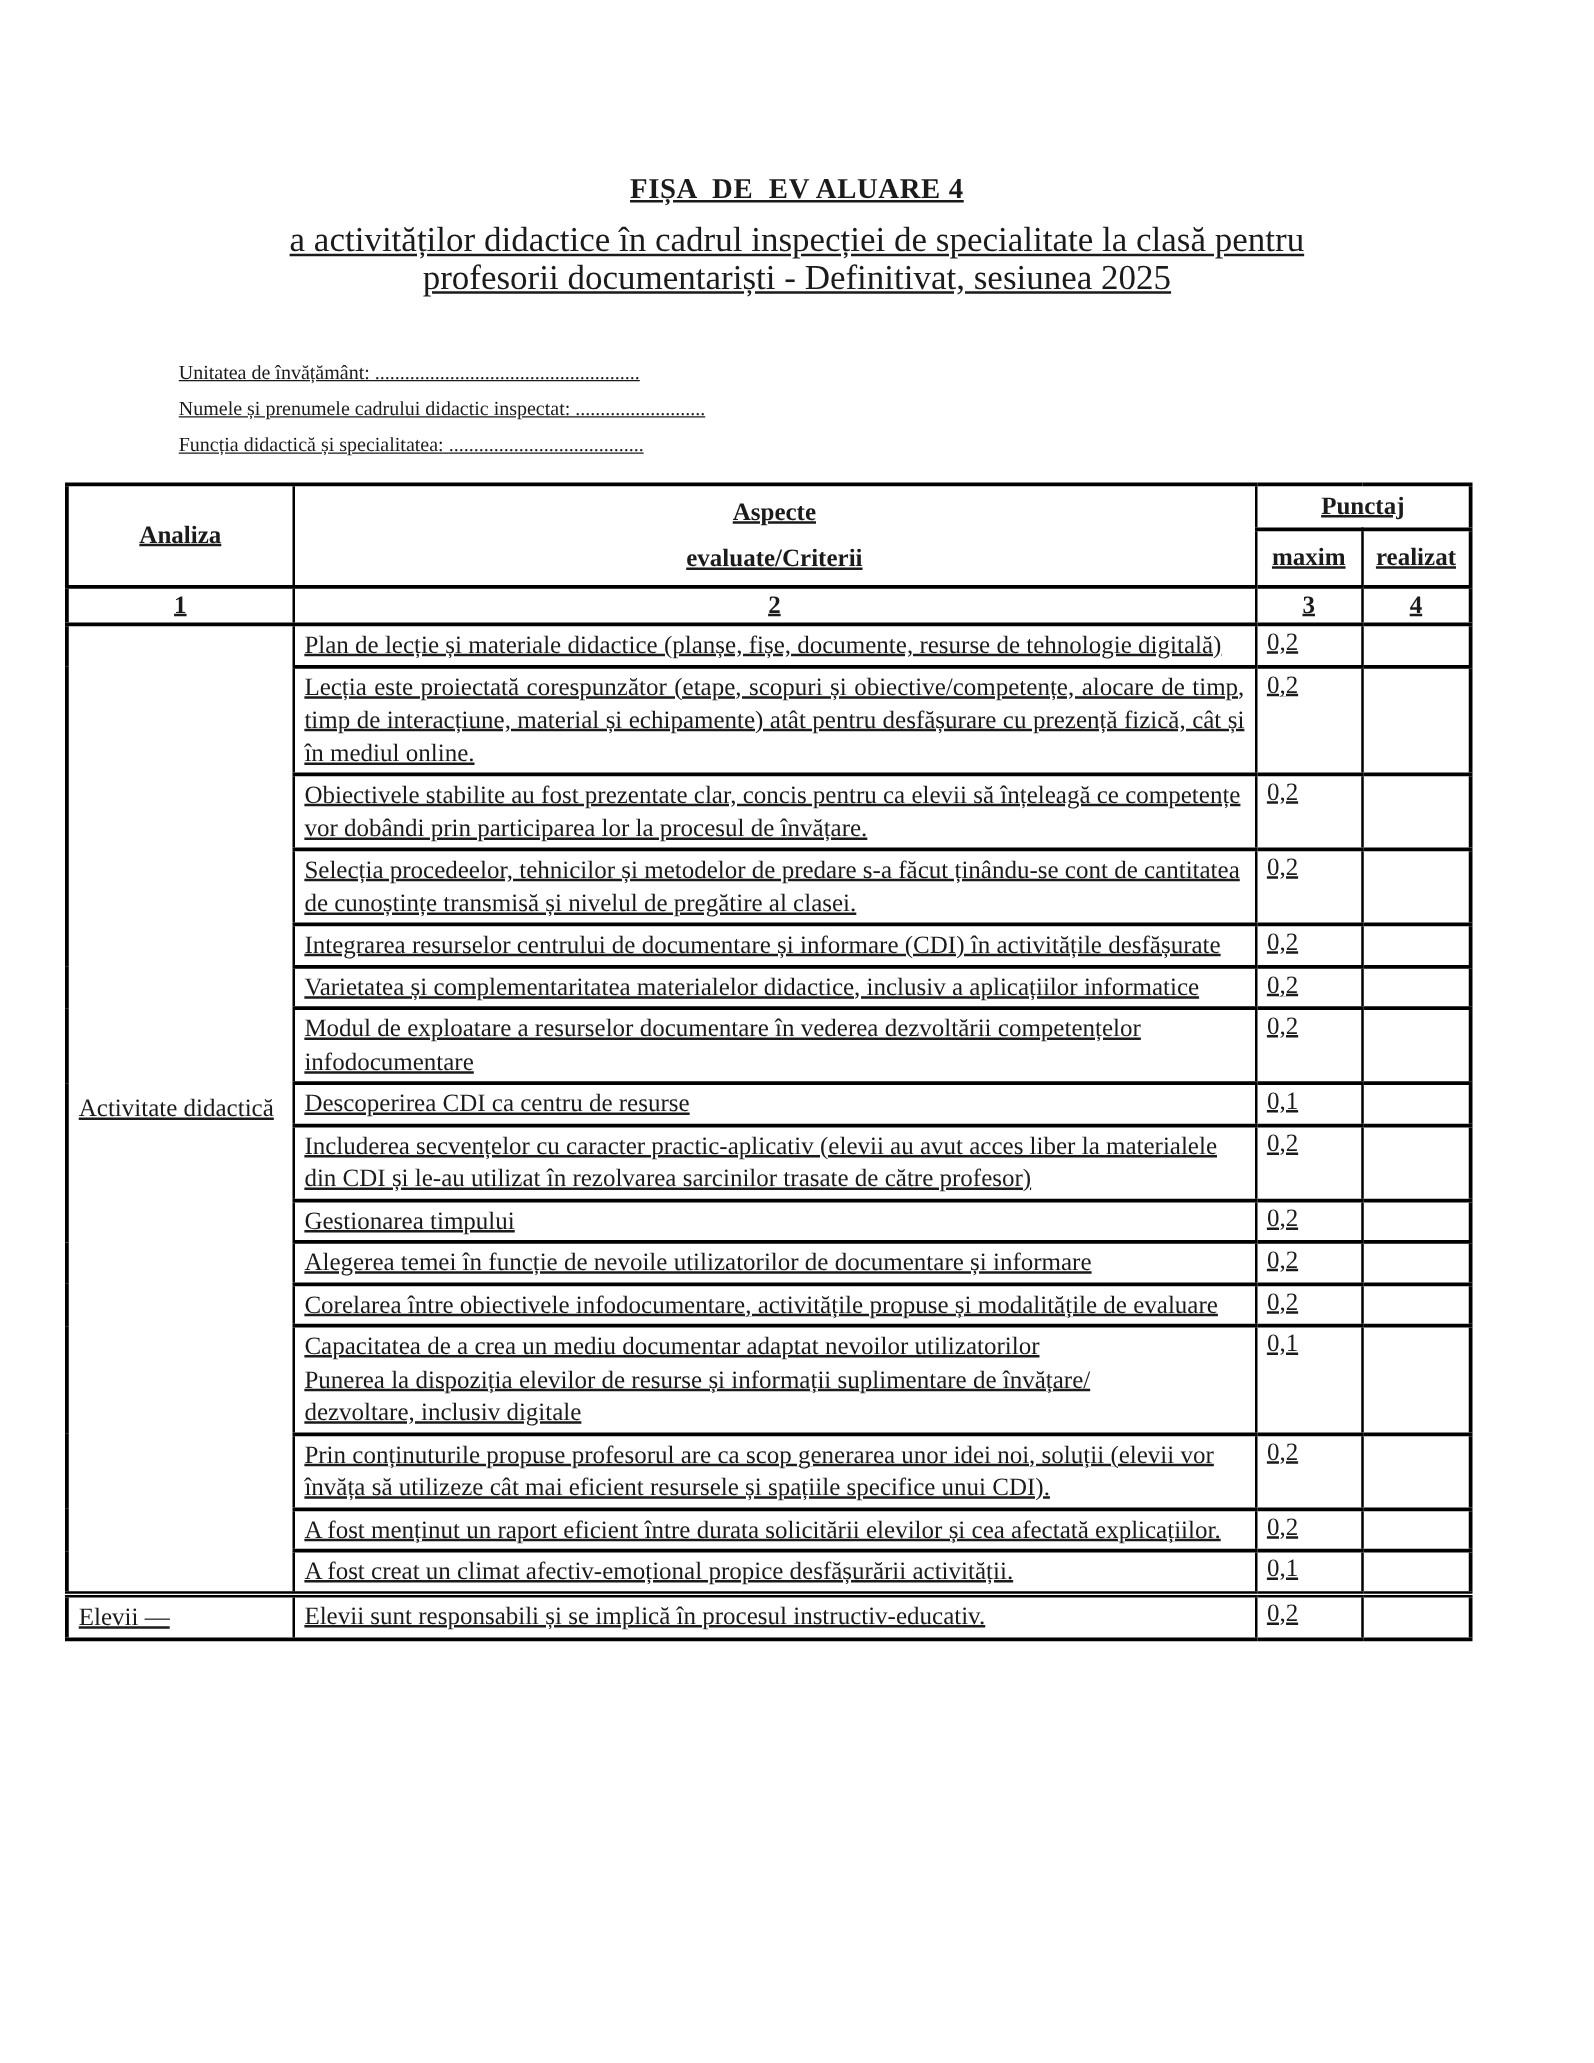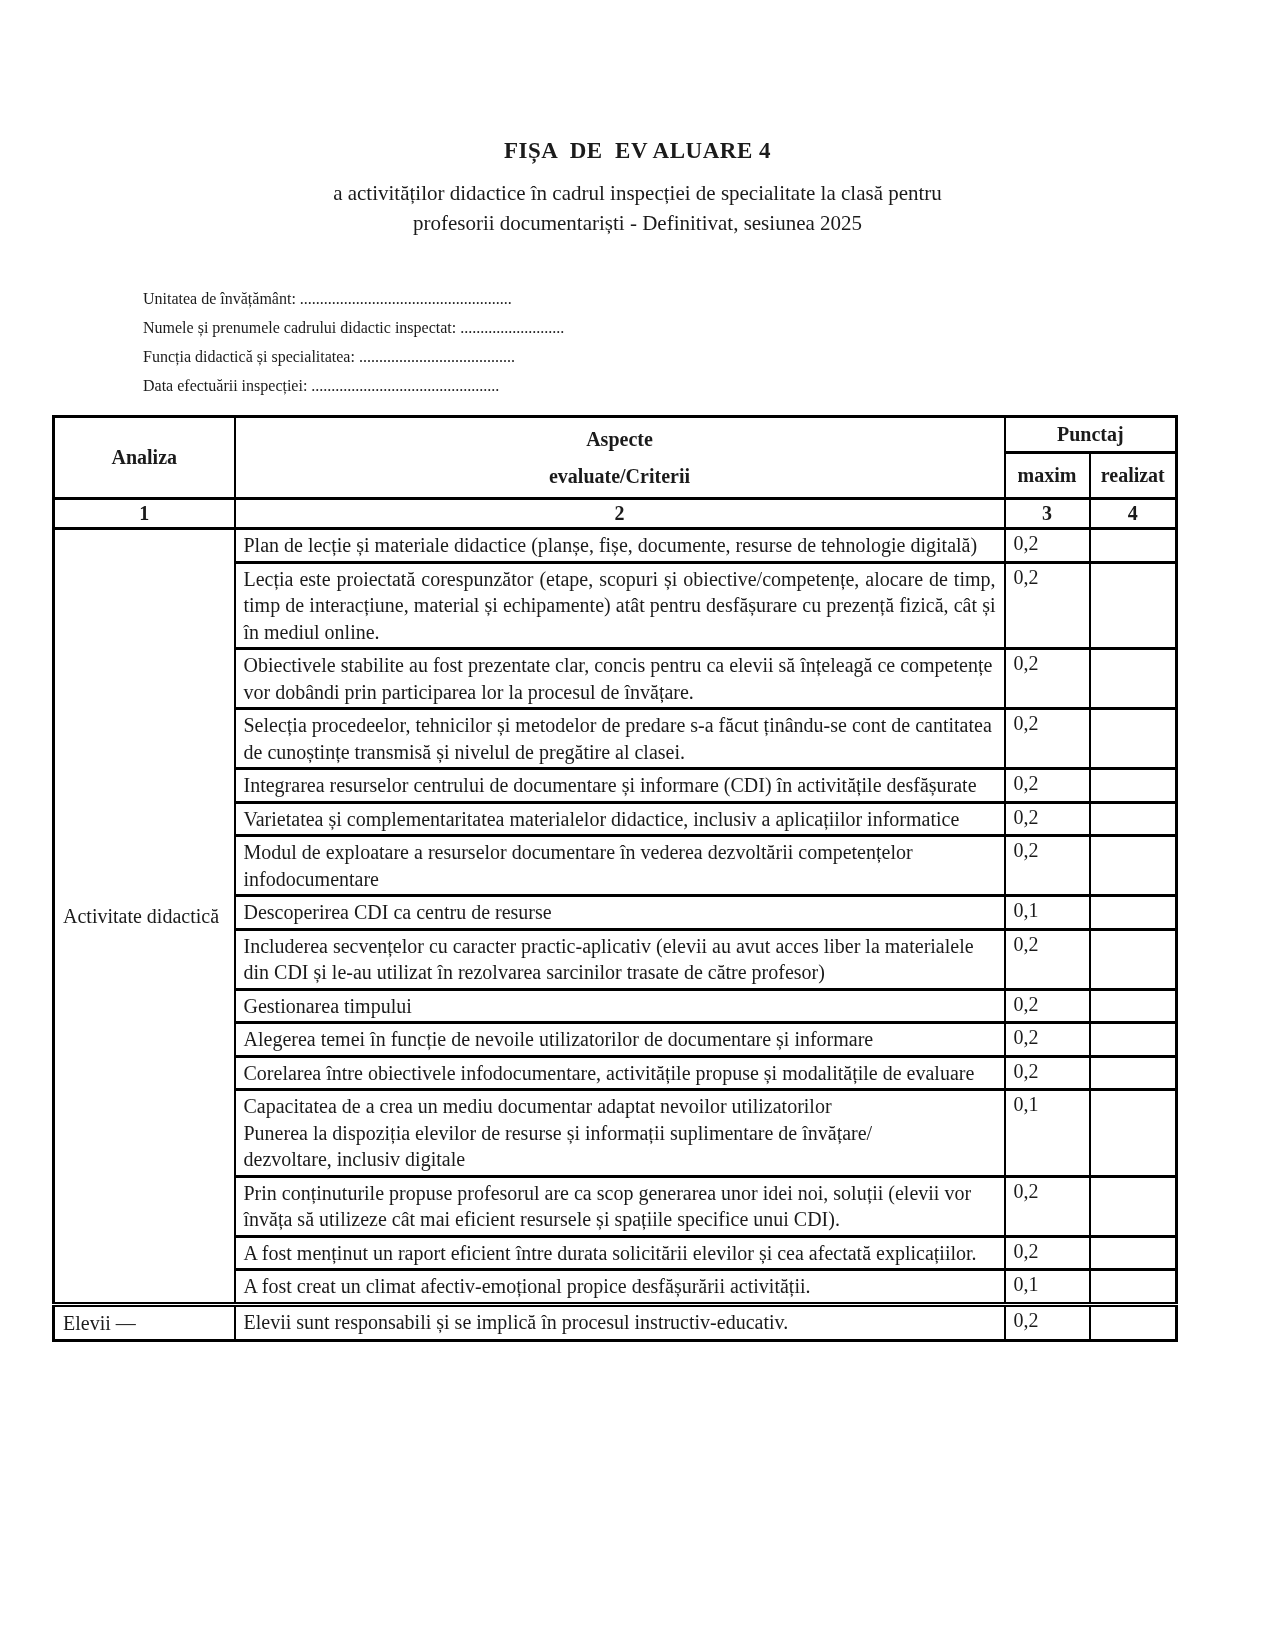--- a/index.html
+++ b/index.html
@@ -7,32 +7,33 @@
     position: relative;
     width: 1275px;
     height: 1650px;
     margin: 0 auto;
     background: #ffffff;
     color: #1b1b1b;
     font-family: "Liberation Serif", "DejaVu Serif", serif;
     overflow: hidden;
     box-sizing: border-box;
     padding-top: 138px;
+    text-decoration: underline;
   }
   .doc-title {
     text-align: center;
     font-size: 23px;
     font-weight: bold;
     letter-spacing: 0.5px;
     white-space: pre;
     margin: 0 0 14px 0;
   }
   .doc-subtitle {
     text-align: center;
-    font-size: 21px;
+    font-size: 28px;
     line-height: 30px;
     white-space: pre-line;
     margin: 0 auto;
     width: 980px;
   }
   .fields {
     margin: 46px 0 0 143px;
     font-size: 16px;
     line-height: 29px;
   }
@@ -94,21 +95,20 @@
 
   <h1 class="doc-title">FIȘA  DE  EV ALUARE 4</h1>
 
   <div class="doc-subtitle">a activităților didactice în cadrul inspecției de specialitate la clasă pentru
 profesorii documentariști - Definitivat, sesiunea 2025</div>
 
   <div class="fields">
     <div class="field-line">Unitatea de învățământ: .....................................................</div>
     <div class="field-line">Numele și prenumele cadrului didactic inspectat: ..........................</div>
     <div class="field-line">Funcția didactică și specialitatea: .......................................</div>
-    <div class="field-line">Data efectuării inspecției: ...............................................</div>
   </div>
 
   <table class="eval">
     <colgroup>
       <col class="c-analiza">
         <col class="c-criteria">
         <col class="c-maxim">
         <col class="c-realizat">
     </colgroup>
     <thead>

